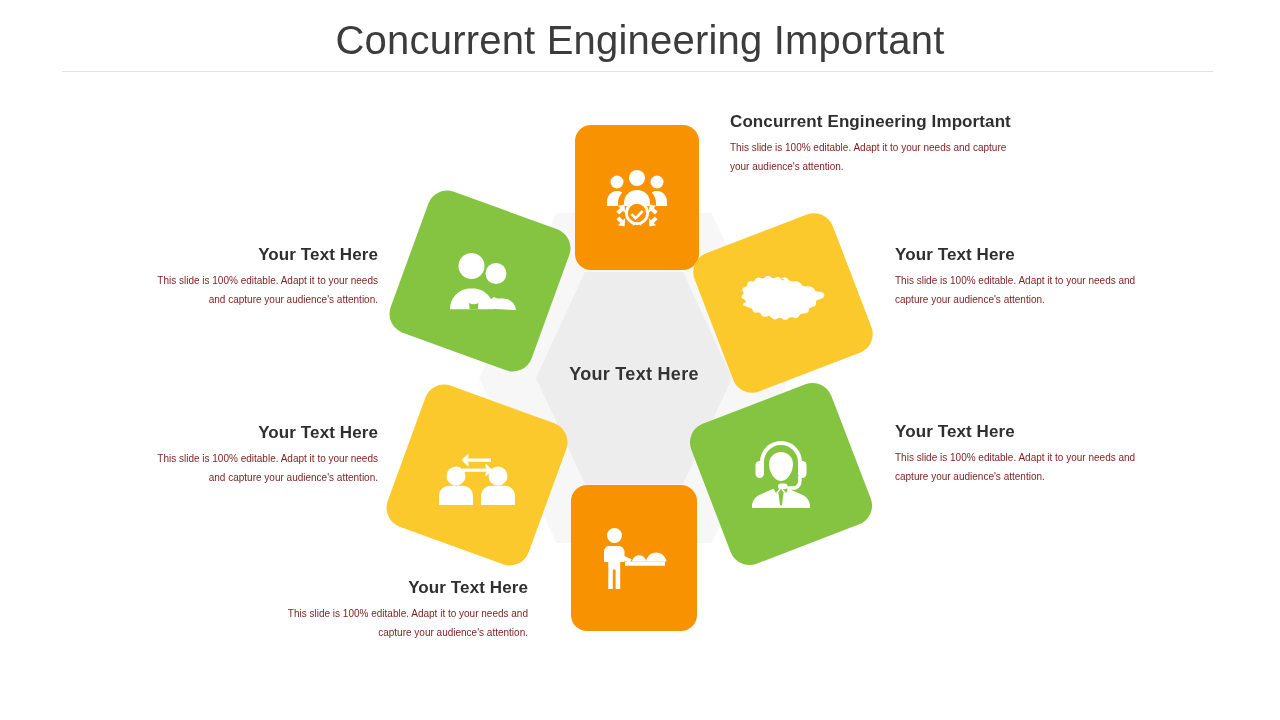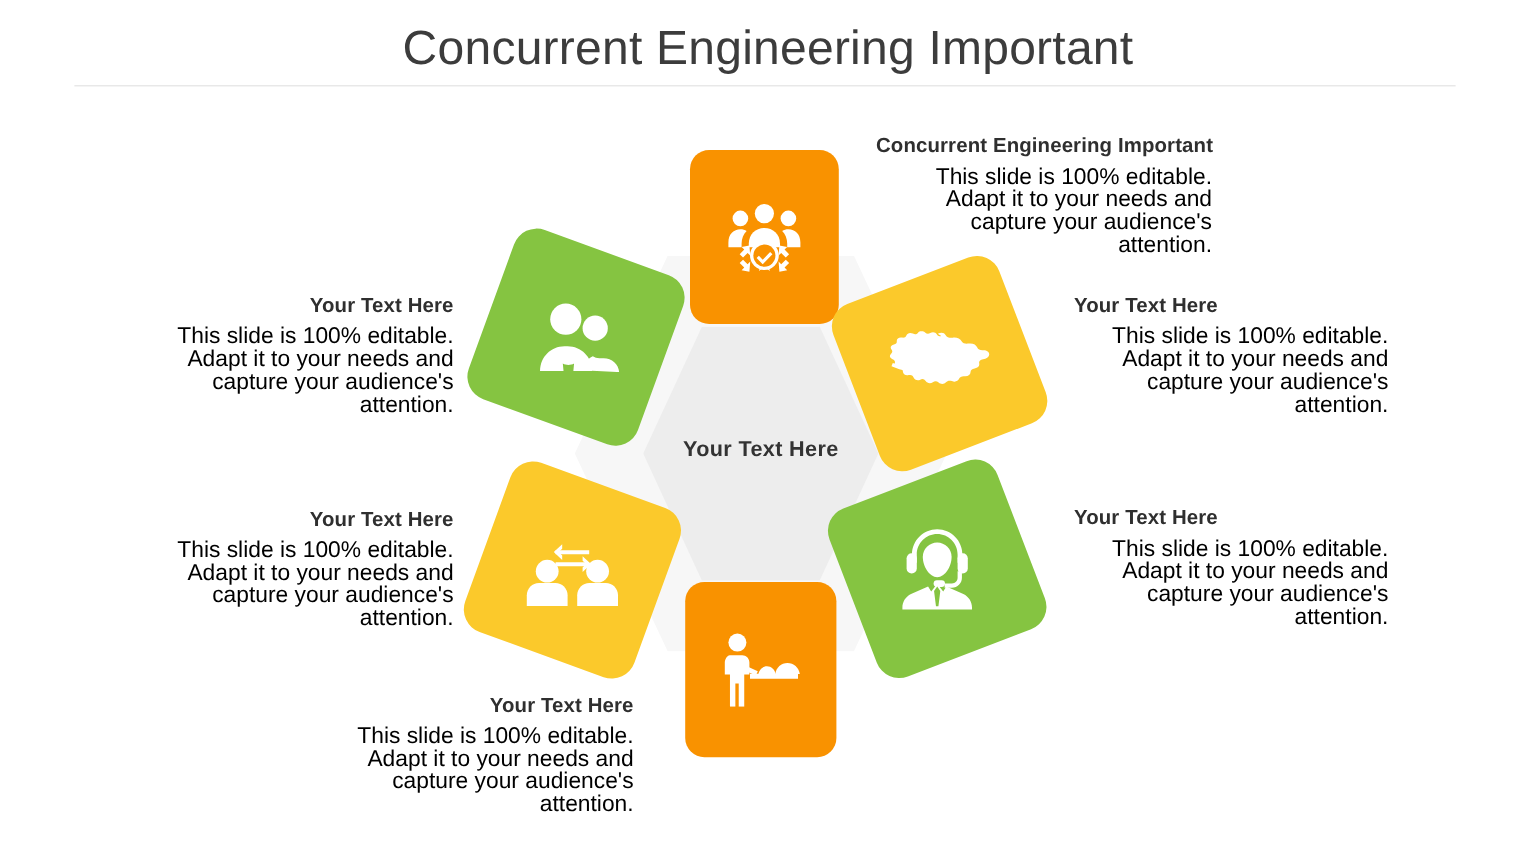--- a/index.html
+++ b/index.html
@@ -145,24 +145,23 @@
   .txt h3 {
     margin: 0 0 6px 0;
     font-size: 17px;
     font-weight: bold;
     color: #2f2f2f;
     letter-spacing: 0.1px;
     white-space: nowrap;
   }
   .txt p {
     margin: 0;
-    font-size: 19px;
+    font-size: 10px;
     line-height: 19px;
-    color: #000000;
-    text-align: right;
+    color: #7f1d1d;
   }
   .txt.right-col { text-align: left; }
   .txt.left-col  { text-align: right; }
 
   .txt-1 { left: 730px; top: 112px; width: 280px; }
   .txt-2 { left: 895px; top: 245px; width: 262px; }
   .txt-3 { left: 895px; top: 422px; width: 262px; }
   .txt-4 { left: 262px; top: 578px; width: 266px; }
   .txt-5 { left: 139px; top: 423px; width: 239px; }
   .txt-6 { left: 139px; top: 245px; width: 239px; }

